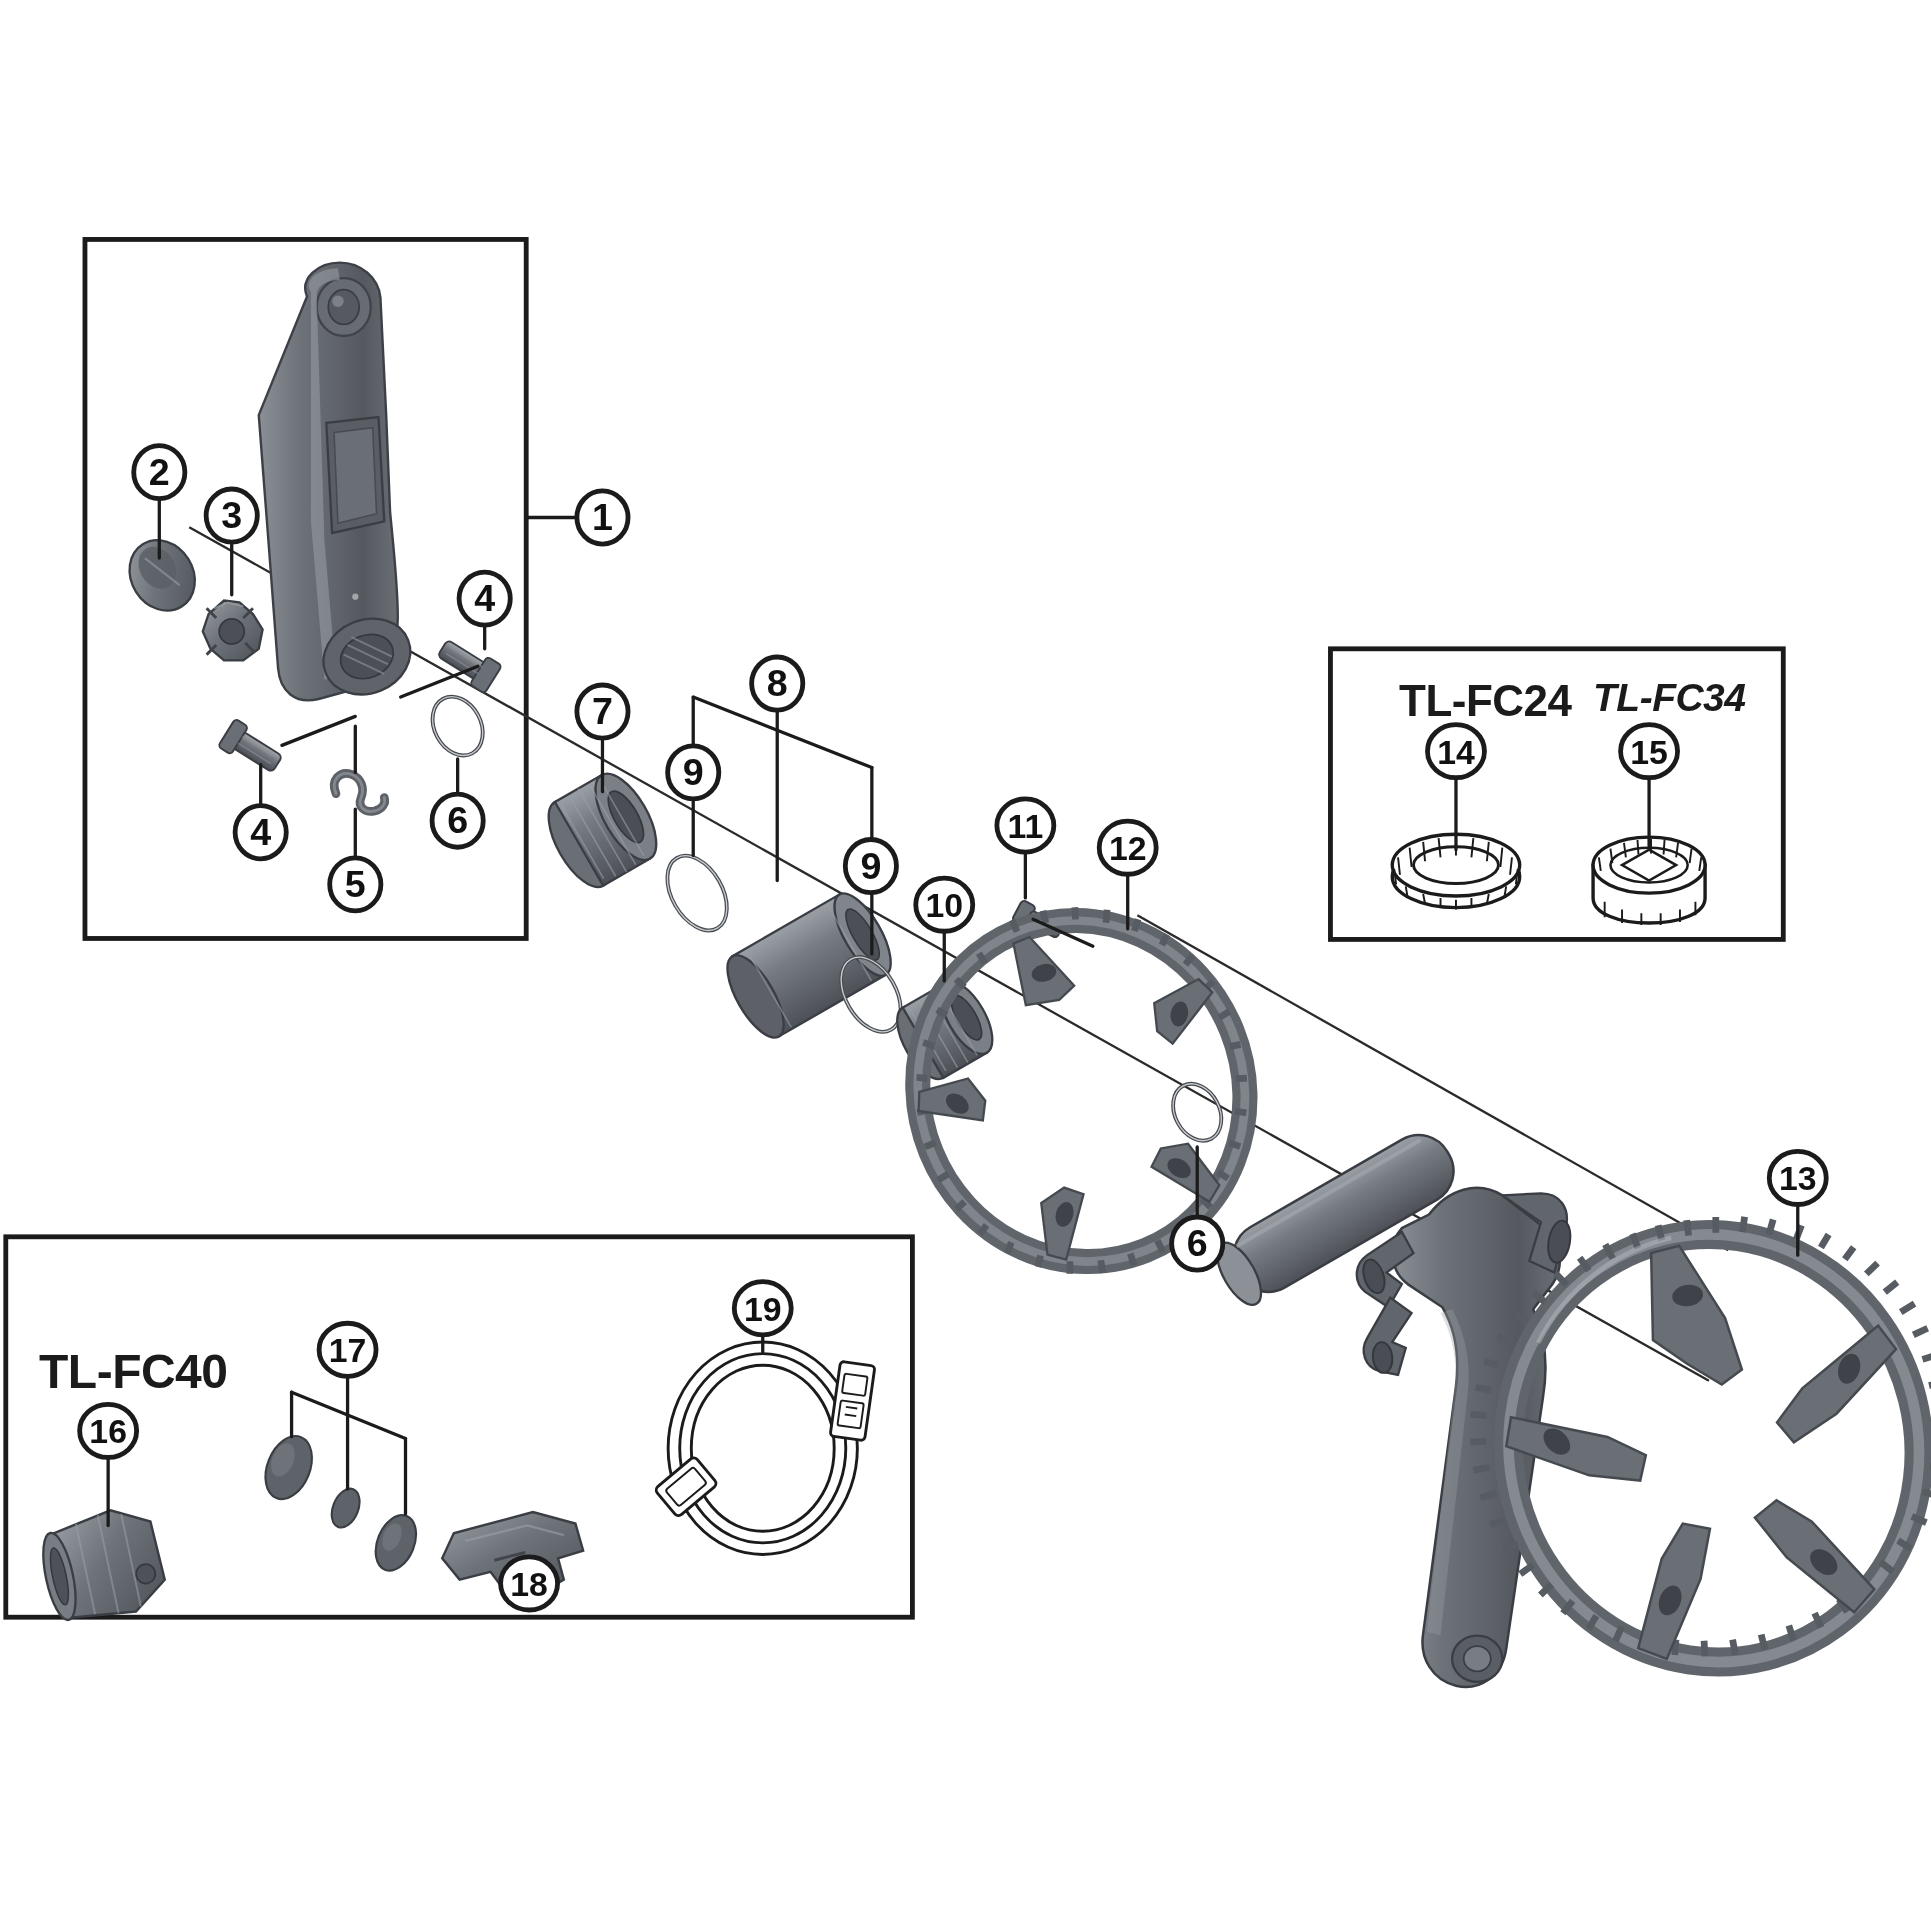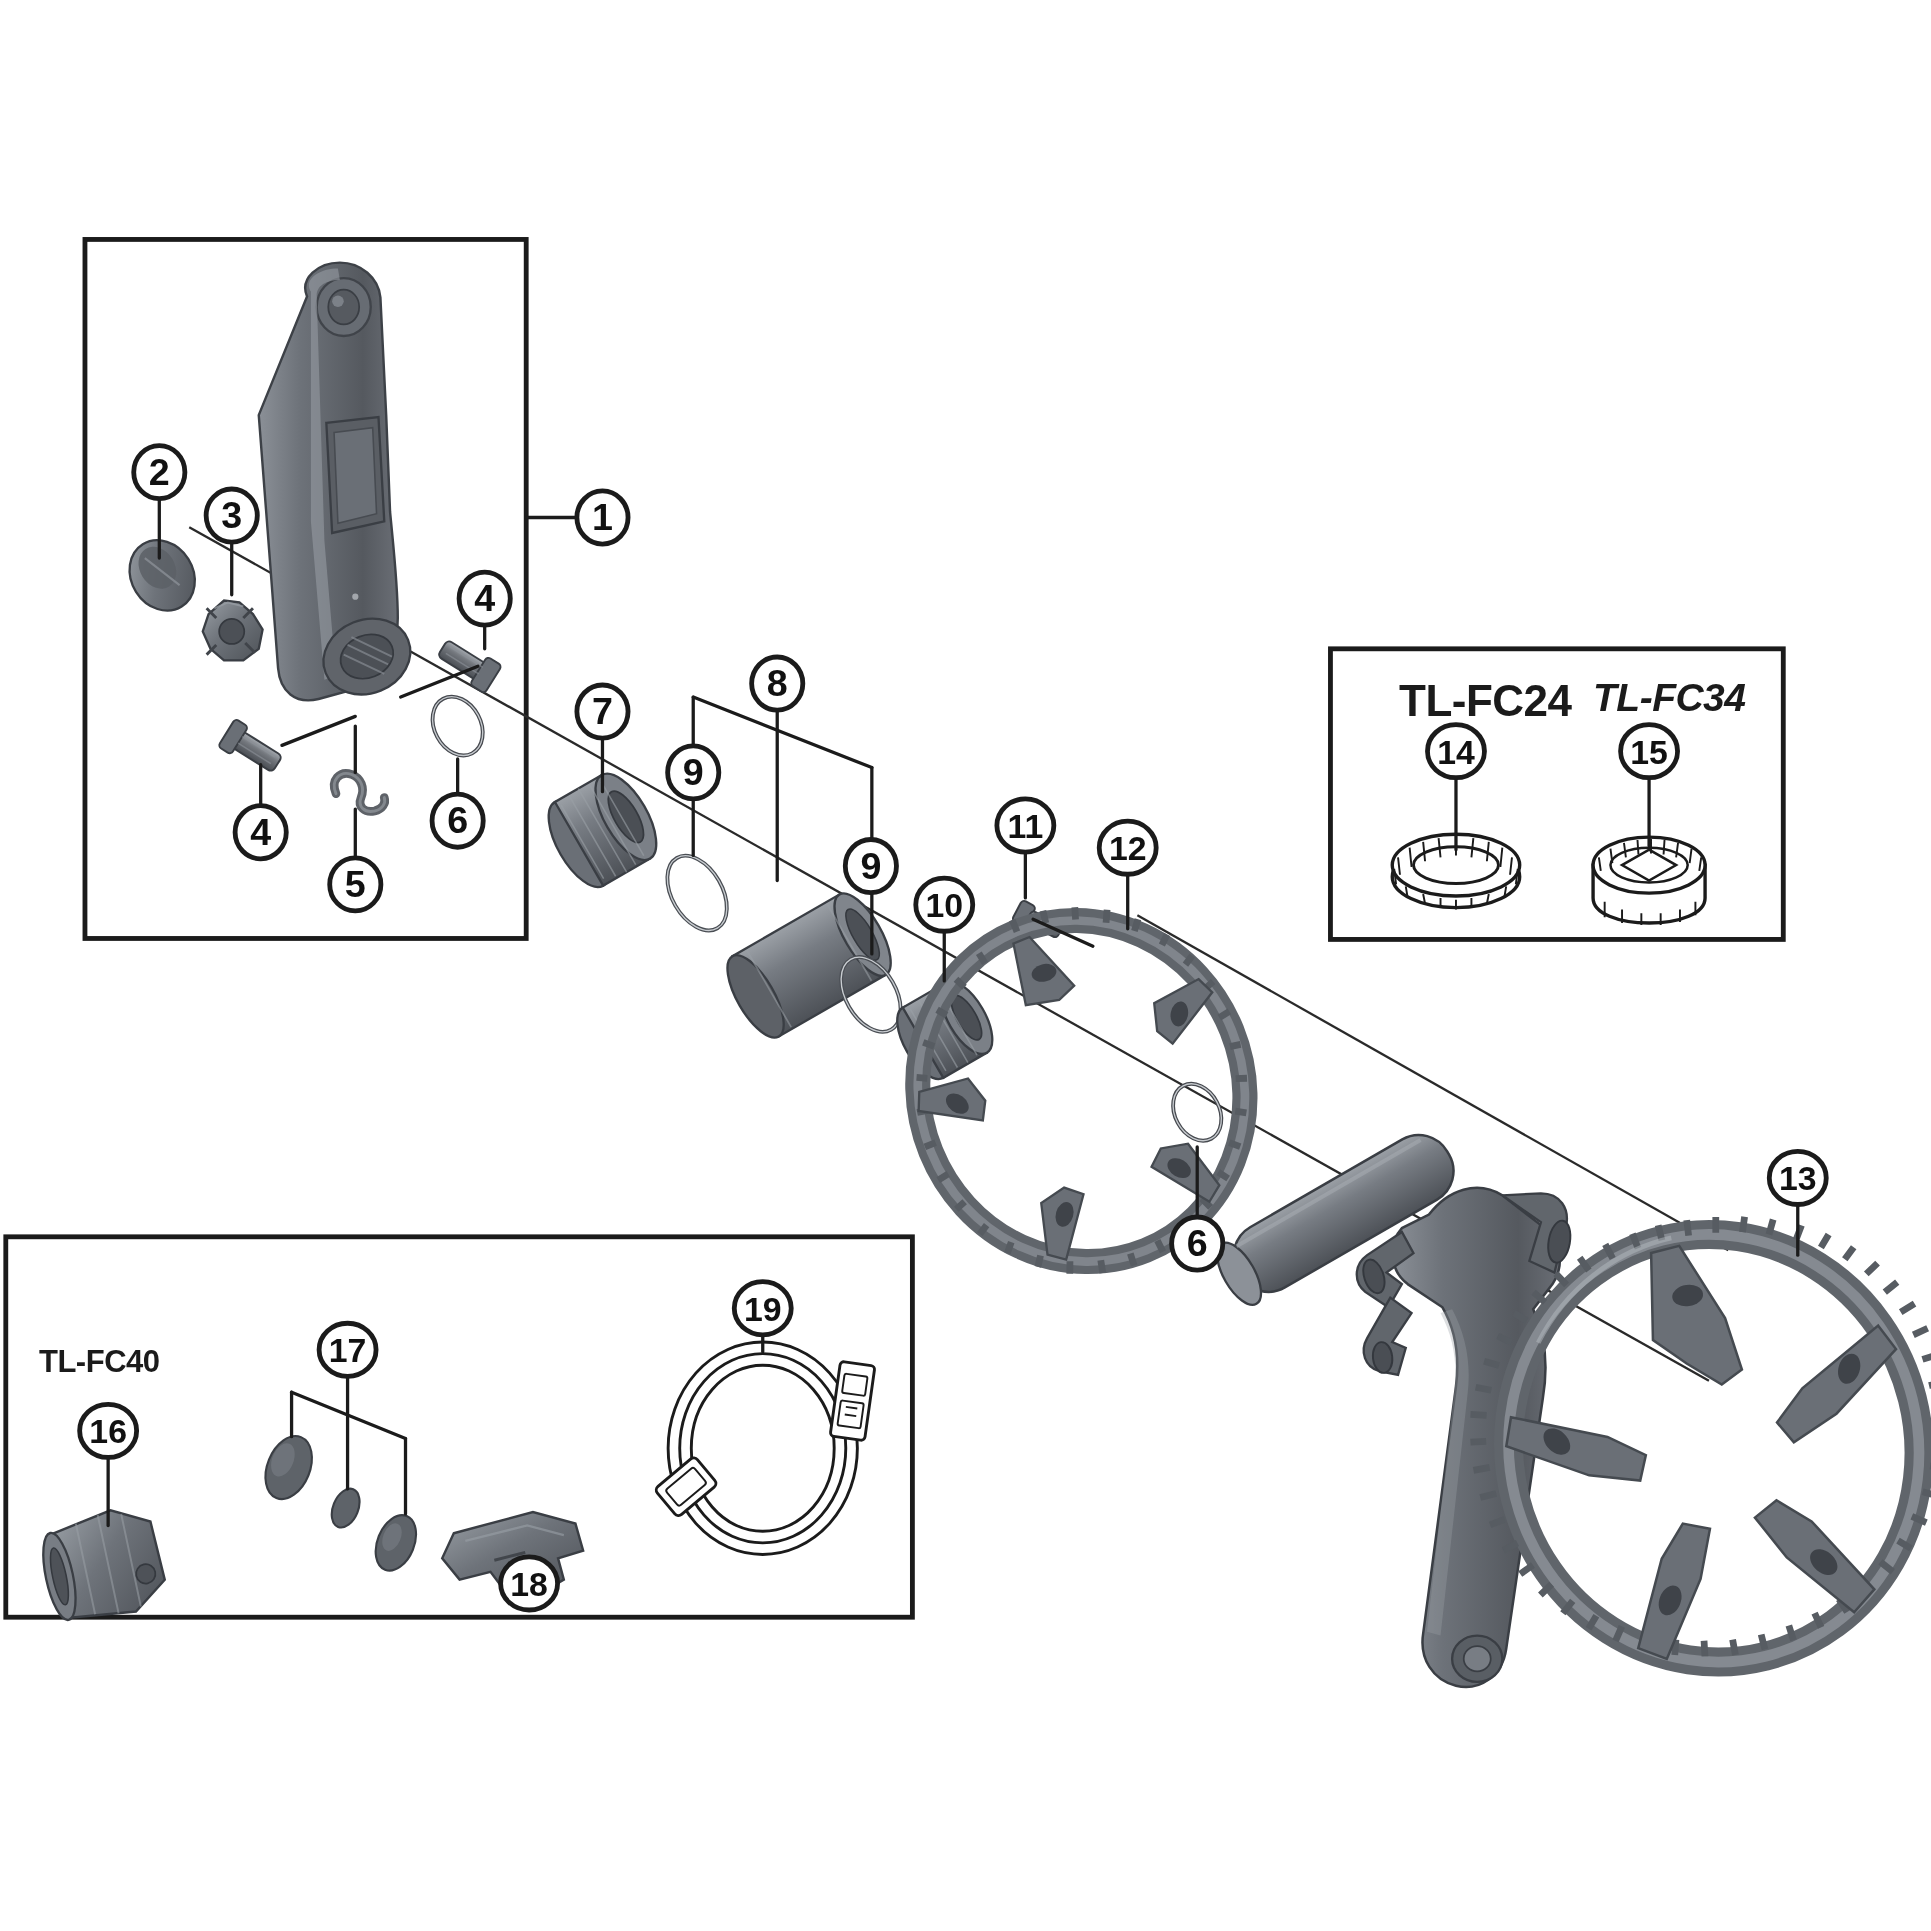--- a/index.html
+++ b/index.html
@@ -537,16 +537,16 @@
           <text x="790" y="1368" text-anchor="middle" font-family="&quot;Liberation Sans&quot;, sans-serif" font-size="35" font-weight="bold" fill="#111111">19</text>
         </g>
       </g>
 
 </svg>
 
 <div class="boxlabel" style="left:1399px;top:676px;font-size:44px;">TL-FC24</div>
 
 <div class="boxlabel" style="left:1593px;top:676px;font-size:39px;font-style:italic;">TL-FC34</div>
 
-<div class="boxlabel" style="left:39px;top:1344px;font-size:31px;">TL-FC40</div>
+<div class="boxlabel" style="left:39px;top:1344px;font-size:48px;">TL-FC40</div>
 
 </div>
 
 
 </body></html>

